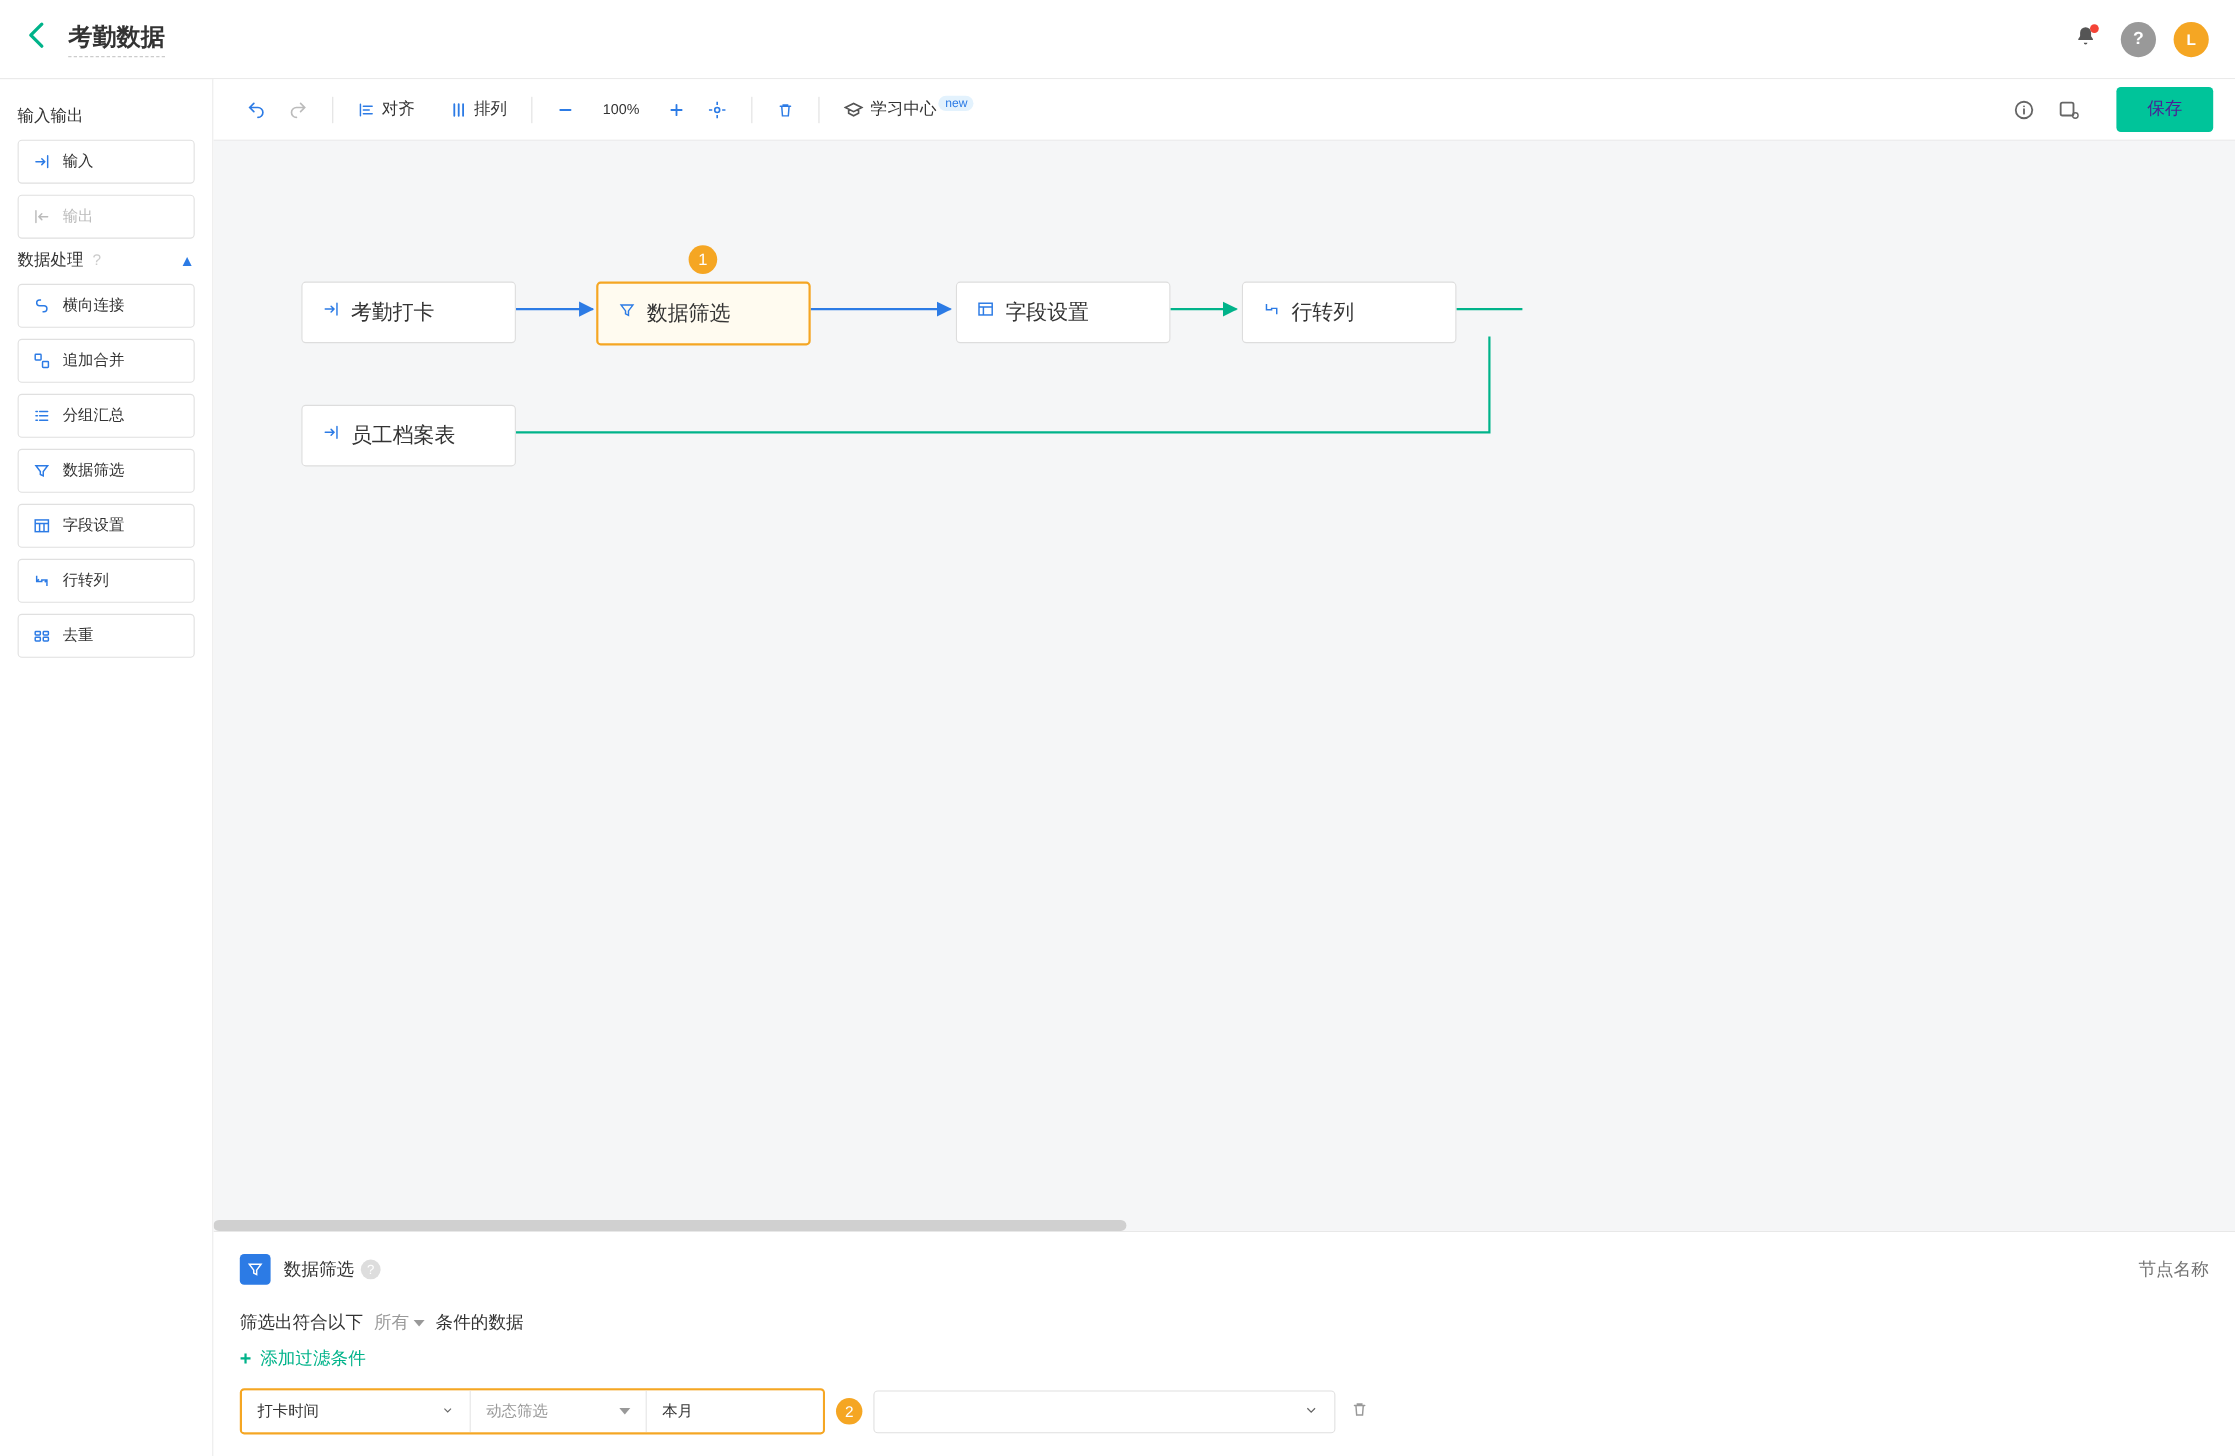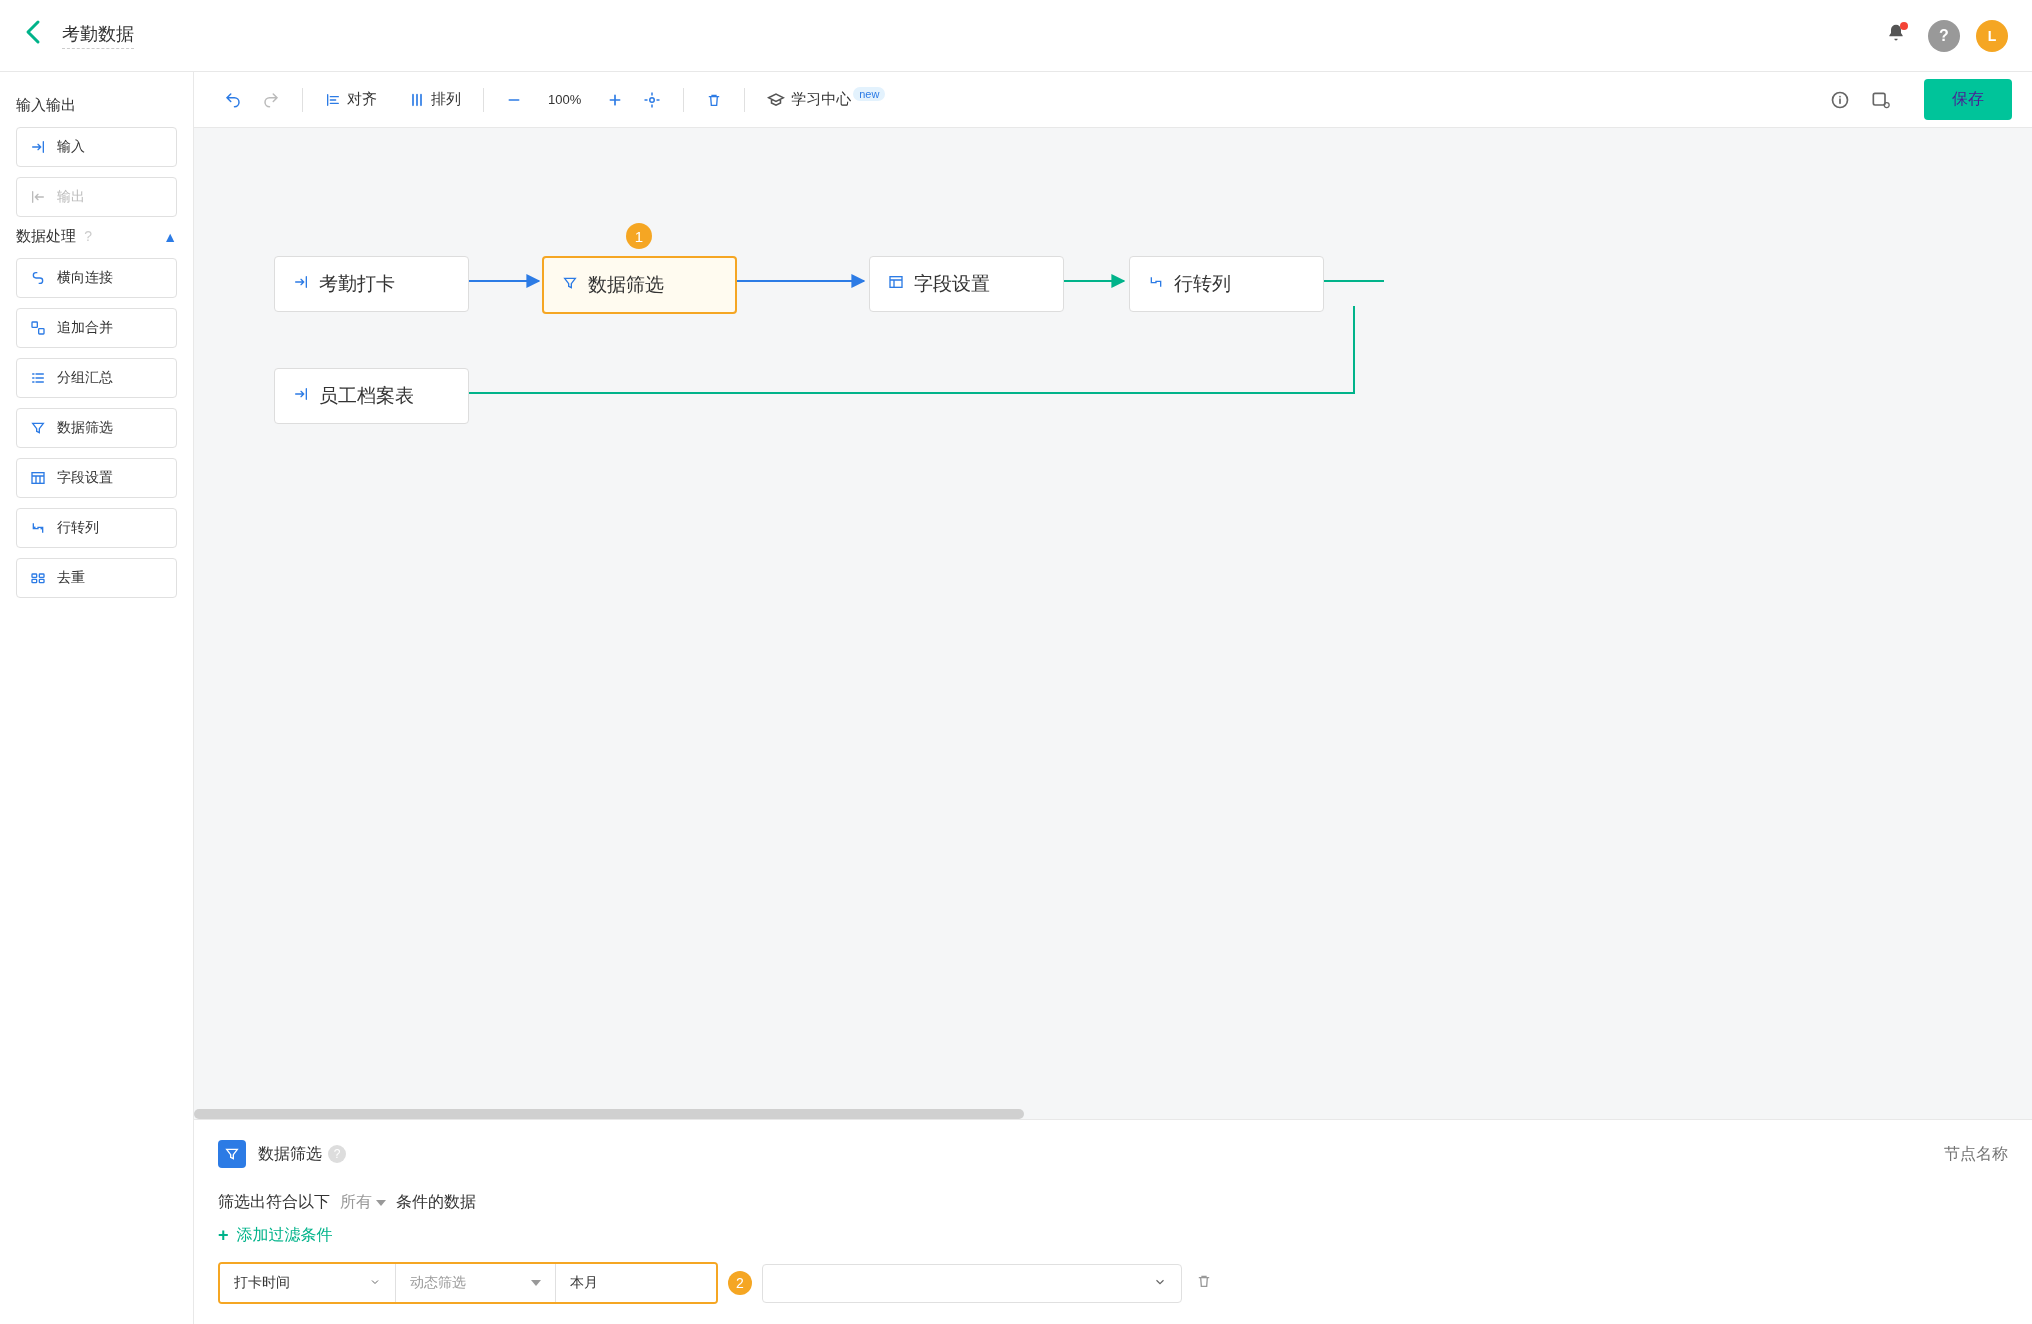--- a/index.html
+++ b/index.html
@@ -1,21 +1,21 @@
 <!DOCTYPE html>
 <html><head>
 <meta charset="utf-8">
 <style>
 * { box-sizing: border-box; margin: 0; padding: 0; }
 body { font-family: -apple-system, "PingFang SC", "Microsoft YaHei", sans-serif; font-size: 14px; color: #333; background: #fff; }
 
 
 .header { height: 72px; display: flex; align-items: center; padding: 0 24px; border-bottom: 1px solid #e8e8e8; }
 .back-btn { color: #00b38a; font-size: 28px; cursor: pointer; margin-right: 20px; }
-.title { font-size: 18px; font-weight: 400; border-bottom: 1px dashed #ccc; padding-bottom: 2px; }
+.title { font-size: 22px; font-weight: 700; border-bottom: 1px dashed #ccc; padding-bottom: 2px; }
 .header-spacer { flex: 1; }
 .header-icon { width: 32px; height: 32px; border-radius: 50%; display: flex; align-items: center; justify-content: center; margin-left: 16px; cursor: pointer; position: relative; }
 .bell-icon { font-size: 20px; color: #666; }
 .red-dot { position: absolute; top: 2px; right: 4px; width: 8px; height: 8px; background: #f44336; border-radius: 50%; }
 .help-icon { background: #999; color: #fff; font-size: 16px; font-weight: bold; }
 .avatar { background: #f5a623; color: #fff; font-weight: bold; }
 
 
 .main { display: flex; height: calc(100vh - 72px); }
 .sidebar { width: 194px; padding: 16px; border-right: 1px solid #e8e8e8; overflow-y: auto; }
@@ -65,21 +65,21 @@
 
 .filter-desc { display: flex; align-items: center; font-size: 16px; margin-bottom: 12px; }
 .filter-select-inline { color: #999; margin: 0 10px; display: flex; align-items: center; cursor: pointer; }
 .add-filter { color: #00b38a; font-size: 16px; display: flex; align-items: center; cursor: pointer; margin-bottom: 16px; }
 .add-filter .plus { margin-right: 8px; font-size: 18px; font-weight: bold; }
 
 .filter-row { display: flex; align-items: center; }
 .filter-group { display: flex; border: 2px solid #f5a623; border-radius: 4px; overflow: hidden; }
 .filter-cell { padding: 10px 14px; display: flex; align-items: center; justify-content: space-between; border-right: 1px solid #e0e0e0; background: #fff; min-width: 160px; cursor: pointer; }
 .filter-cell:last-child { border-right: none; }
-.filter-cell.field { width: 176px; }
+.filter-cell.field { width: 208px; }
 .filter-cell.mode { width: 154px; color: #999; }
 .filter-cell.val { width: 120px; }
 .chev { color: #999; font-size: 12px; }
 .marker-inline { width: 24px; height: 24px; background: #f5a623; color: #fff; border-radius: 50%; display: flex; align-items: center; justify-content: center; font-size: 14px; margin-left: 10px; }
 .filter-extra { flex: 1; border: 1px solid #e0e0e0; border-radius: 4px; padding: 10px 14px; margin-left: 10px; display: flex; justify-content: flex-end; align-items: center; cursor: pointer; max-width: 420px; }
 .del-icon { margin-left: 14px; color: #999; cursor: pointer; font-size: 16px; }
 
 .caret-down { display: inline-block; width: 0; height: 0; border-left: 5px solid transparent; border-right: 5px solid transparent; border-top: 6px solid #999; margin-left: 4px; }
 </style>
 </head>

